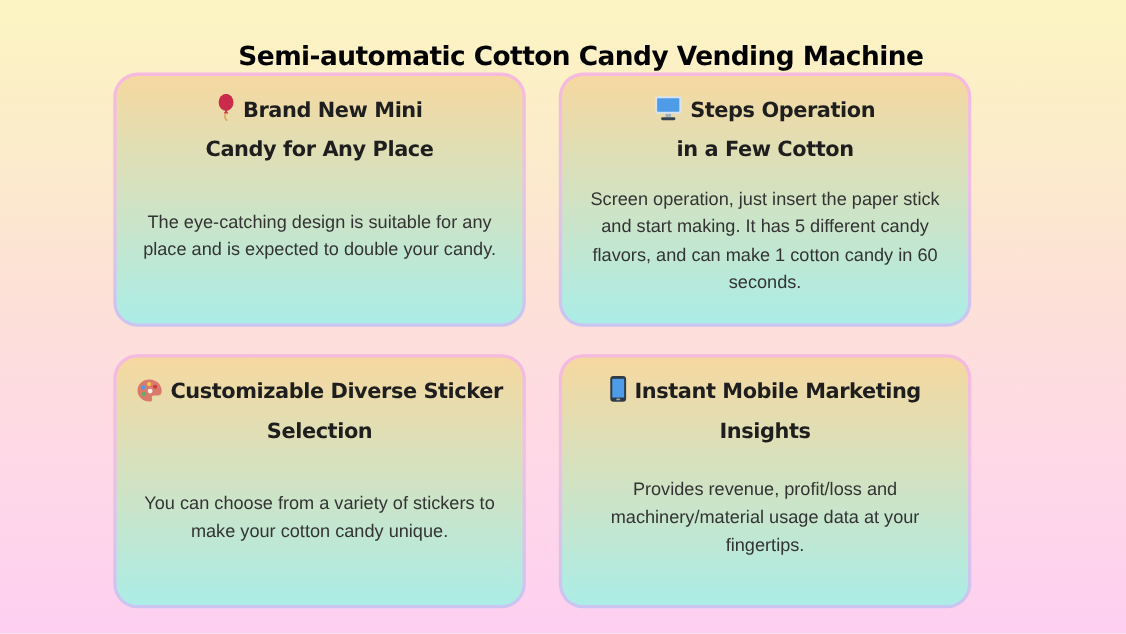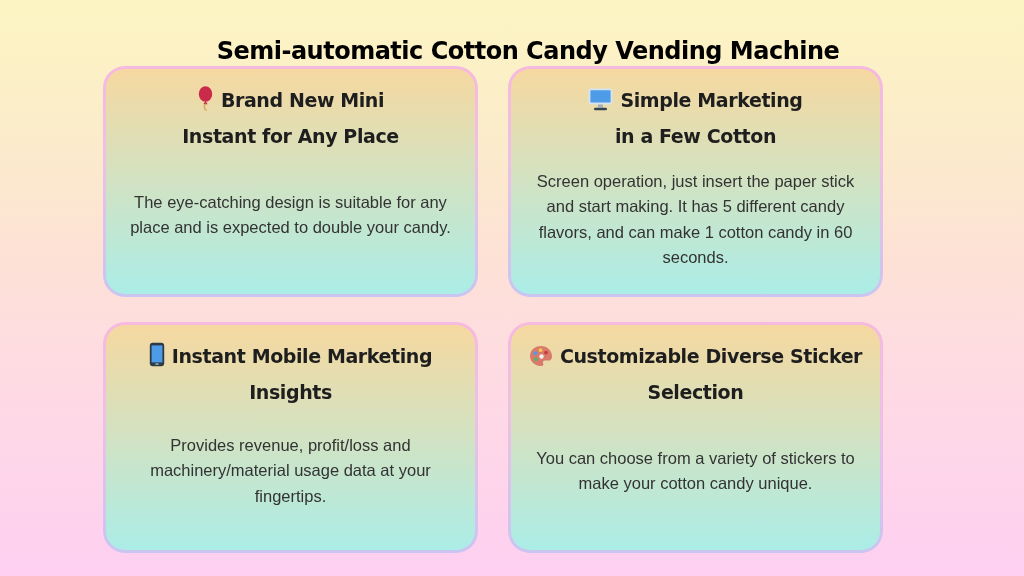--- a/index.html
+++ b/index.html
@@ -99,67 +99,46 @@
         <span class="hline">
           <span class="icon">
             <svg width="17" height="25" viewBox="0 0 17 25">
               <ellipse cx="8.5" cy="8" rx="6.7" ry="7.8" fill="#CB2B4A"></ellipse>
               <path d="M8.5 15 L6.3 18.2 L10.7 18.2 Z" fill="#CB2B4A"></path>
               <path d="M8.5 18.2 q-2.6 3 0.6 6" stroke="#D9A75E" stroke-width="1.4" fill="none" stroke-linecap="round"></path>
             </svg>
           </span><span>Brand New Mini</span>
         </span>
         <br>
-        <span class="hline">Instant for Any Place</span>
+        <span class="hline">Candy for Any Place</span>
       </div>
       <div class="card-body-wrap">
         <p class="card-body">The eye-catching design is suitable for any place and is expected to double your candy.</p>
       </div>
     </div>
   </div>
 
   <div class="card-outer">
     <div class="card">
       <div class="card-heading">
         <span class="hline">
           <span class="icon">
             <svg width="25" height="23" viewBox="0 0 25 23">
               <rect x="0.5" y="0.5" width="24" height="16" rx="2.2" fill="#D7E4EE"></rect>
               <rect x="2.4" y="2.3" width="20.2" height="12.2" rx="0.8" fill="#4E9BE8"></rect>
               <rect x="10" y="16.5" width="5" height="3" fill="#9FB0BC"></rect>
               <rect x="6" y="19.7" width="13" height="2.6" rx="1.3" fill="#35434E"></rect>
             </svg>
-          </span><span>Simple Marketing</span>
+          </span><span>Steps Operation</span>
         </span>
         <br>
         <span class="hline">in a Few Cotton</span>
       </div>
       <div class="card-body-wrap">
         <p class="card-body">Screen operation, just insert the paper stick and start making. It has 5 different candy flavors, and can make 1 cotton candy in 60 seconds.</p>
-      </div>
-    </div>
-  </div>
-
-  <div class="card-outer">
-    <div class="card">
-      <div class="card-heading">
-        <span class="hline">
-          <span class="icon">
-            <svg width="16" height="25" viewBox="0 0 16 25">
-              <rect x="0.8" y="0.8" width="14.4" height="23.4" rx="3" fill="#2E3A46"></rect>
-              <rect x="2.6" y="3.4" width="10.8" height="17" fill="#4E9BE8"></rect>
-              <rect x="6.2" y="21.3" width="3.6" height="1.6" rx="0.8" fill="#8FA3B0"></rect>
-            </svg>
-          </span><span>Instant Mobile Marketing</span>
-        </span>
-        <br>
-        <span class="hline">Insights</span>
-      </div>
-      <div class="card-body-wrap">
-        <p class="card-body">Provides revenue, profit/loss and machinery/material usage data at your fingertips.</p>
       </div>
     </div>
   </div>
 
   <div class="card-outer">
     <div class="card">
       <div class="card-heading">
         <span class="hline">
           <span class="icon">
             <svg width="24" height="22" viewBox="0 0 24 22">
@@ -174,13 +153,34 @@
         </span>
         <br>
         <span class="hline">Selection</span>
       </div>
       <div class="card-body-wrap">
         <p class="card-body">You can choose from a variety of stickers to make your cotton candy unique.</p>
       </div>
     </div>
   </div>
 
+  <div class="card-outer">
+    <div class="card">
+      <div class="card-heading">
+        <span class="hline">
+          <span class="icon">
+            <svg width="16" height="25" viewBox="0 0 16 25">
+              <rect x="0.8" y="0.8" width="14.4" height="23.4" rx="3" fill="#2E3A46"></rect>
+              <rect x="2.6" y="3.4" width="10.8" height="17" fill="#4E9BE8"></rect>
+              <rect x="6.2" y="21.3" width="3.6" height="1.6" rx="0.8" fill="#8FA3B0"></rect>
+            </svg>
+          </span><span>Instant Mobile Marketing</span>
+        </span>
+        <br>
+        <span class="hline">Insights</span>
+      </div>
+      <div class="card-body-wrap">
+        <p class="card-body">Provides revenue, profit/loss and machinery/material usage data at your fingertips.</p>
+      </div>
+    </div>
+  </div>
+
 </div>
 
 </body></html>

